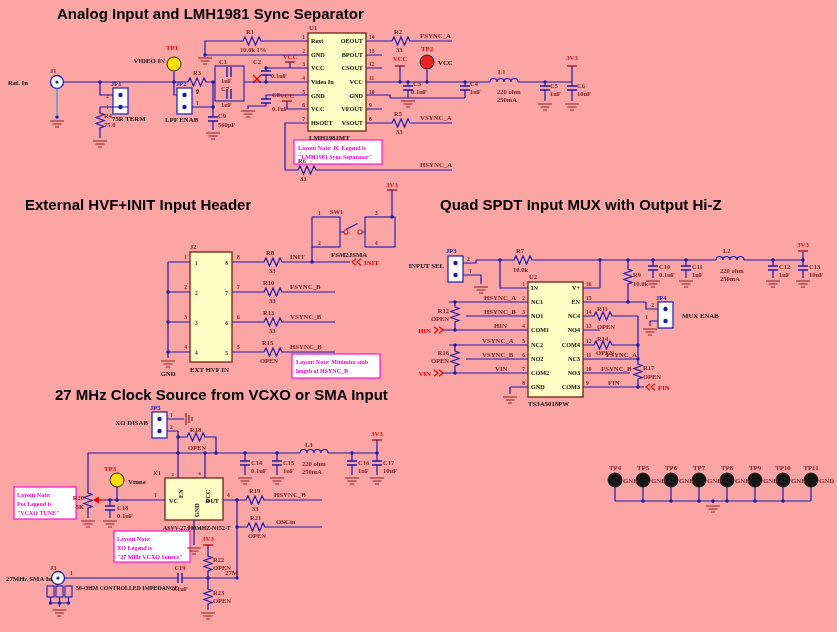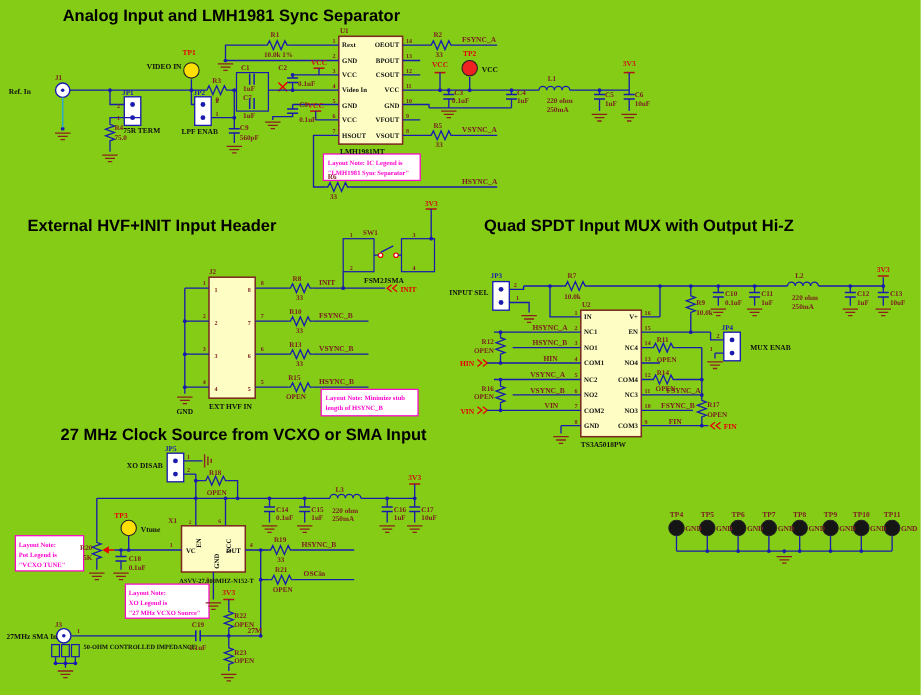--- a/index.html
+++ b/index.html
@@ -1,16 +1,16 @@
 <!DOCTYPE html>
 <html><head>
 <meta charset="utf-8">
 <style>
   html,body{margin:0;padding:0;}
-  #canvas{position:relative;width:837px;height:632px;background:#84cc16;font-family:"Liberation Serif",serif;}
+  #canvas{position:relative;width:837px;height:632px;background:#fca5a5;font-family:"Liberation Serif",serif;}
   svg{display:block}
   text{font-family:"Liberation Serif",serif;}
   .t-title{font-family:"Liberation Sans",sans-serif;font-size:15px;font-weight:bold;fill:#000;}
   .t-ref{font-size:6.5px;font-weight:bold;fill:#7b2020;}
   .t-pin{font-size:5.5px;font-weight:bold;fill:#7b2020;}
   .t-pinname{font-size:6.2px;font-weight:bold;fill:#111;}
   .t-part{font-size:6.8px;font-weight:bold;fill:#111;}
   .t-blk{font-size:6.8px;font-weight:bold;fill:#111;}
   .t-net{font-size:6.8px;font-weight:bold;fill:#7b2020;}
   .t-pwr{font-size:6.8px;font-weight:bold;fill:#cc1111;}

